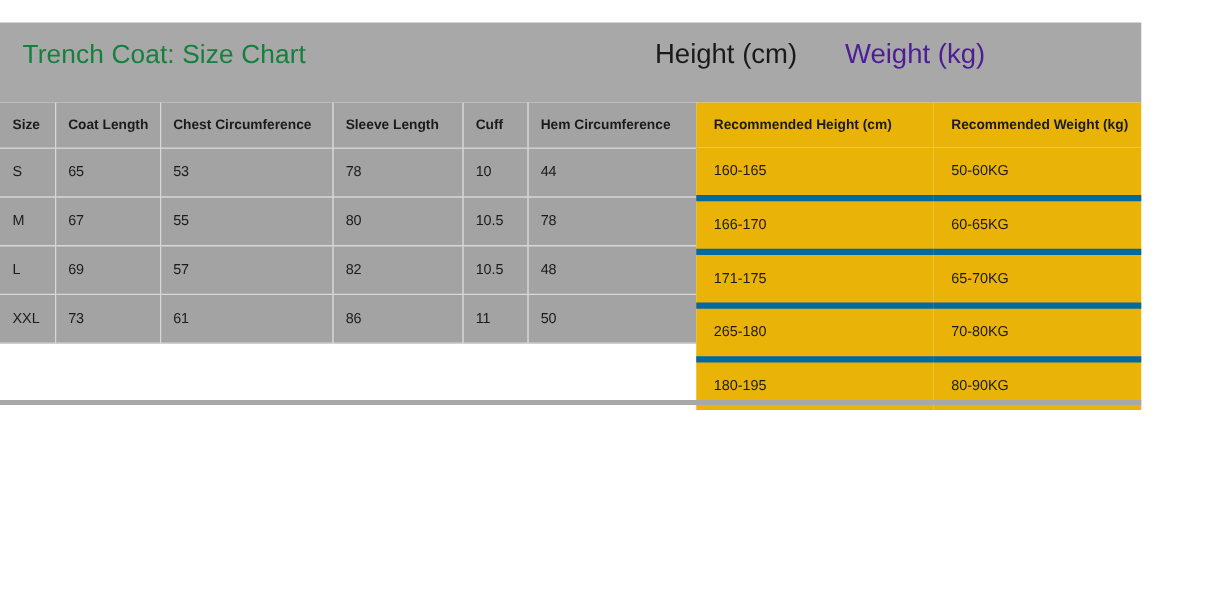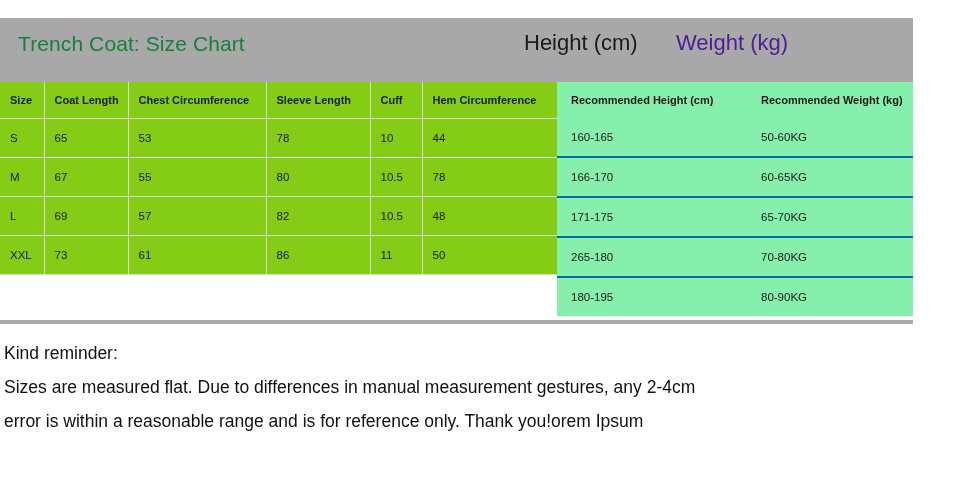--- a/index.html
+++ b/index.html
@@ -78,21 +78,21 @@
     width: 356px;
   }
   .left-table th, .left-table td {
     border: 1px solid #d8d8d8;
     text-align: left;
     padding: 0 0 0 10px;
     font-size: 11.5px;
     color: #1b1b1b;
     height: 38px;
     vertical-align: middle;
-    background: #84cc16;
+    background: #a3a3a3;
   }
   .left-table th {
     font-weight: bold;
     font-size: 11px;
     height: 36px;
   }
   .left-table tr td:first-child,
   .left-table tr th:first-child {
     border-left: none;
   }
@@ -100,29 +100,29 @@
     border-top: none;
   }
   .right-table th, .right-table td {
     border: none;
     text-align: left;
     padding: 0 0 0 14px;
     font-size: 11.5px;
     color: #1b1b1b;
     height: 38px;
     vertical-align: middle;
-    background: #86efac;
+    background: #eab308;
   }
   .right-table th {
     font-weight: bold;
     font-size: 11px;
     height: 36px;
   }
   .right-table td {
-    border-bottom: 2px solid #0369a1;
+    border-bottom: 5px solid #0369a1;
   }
   .right-table tr:last-child td {
     border-bottom: none;
   }
 
   
   .table-bottom-rule {
     position: absolute;
     left: 0;
     top: 320px;
@@ -247,19 +247,14 @@
           <td>180-195</td>
           <td>80-90KG</td>
         </tr>
       </tbody>
     </table>
 
   </div>
 
   <div class="table-bottom-rule"></div>
 
-  <div class="notes">
-    <div class="line title">Kind reminder:</div>
-    <div class="line">Sizes are measured flat. Due to differences in manual measurement gestures, any 2-4cm</div>
-    <div class="line">error is within a reasonable range and is for reference only. Thank you!orem Ipsum</div>
-  </div>
 
 </div>
 
 </body></html>

